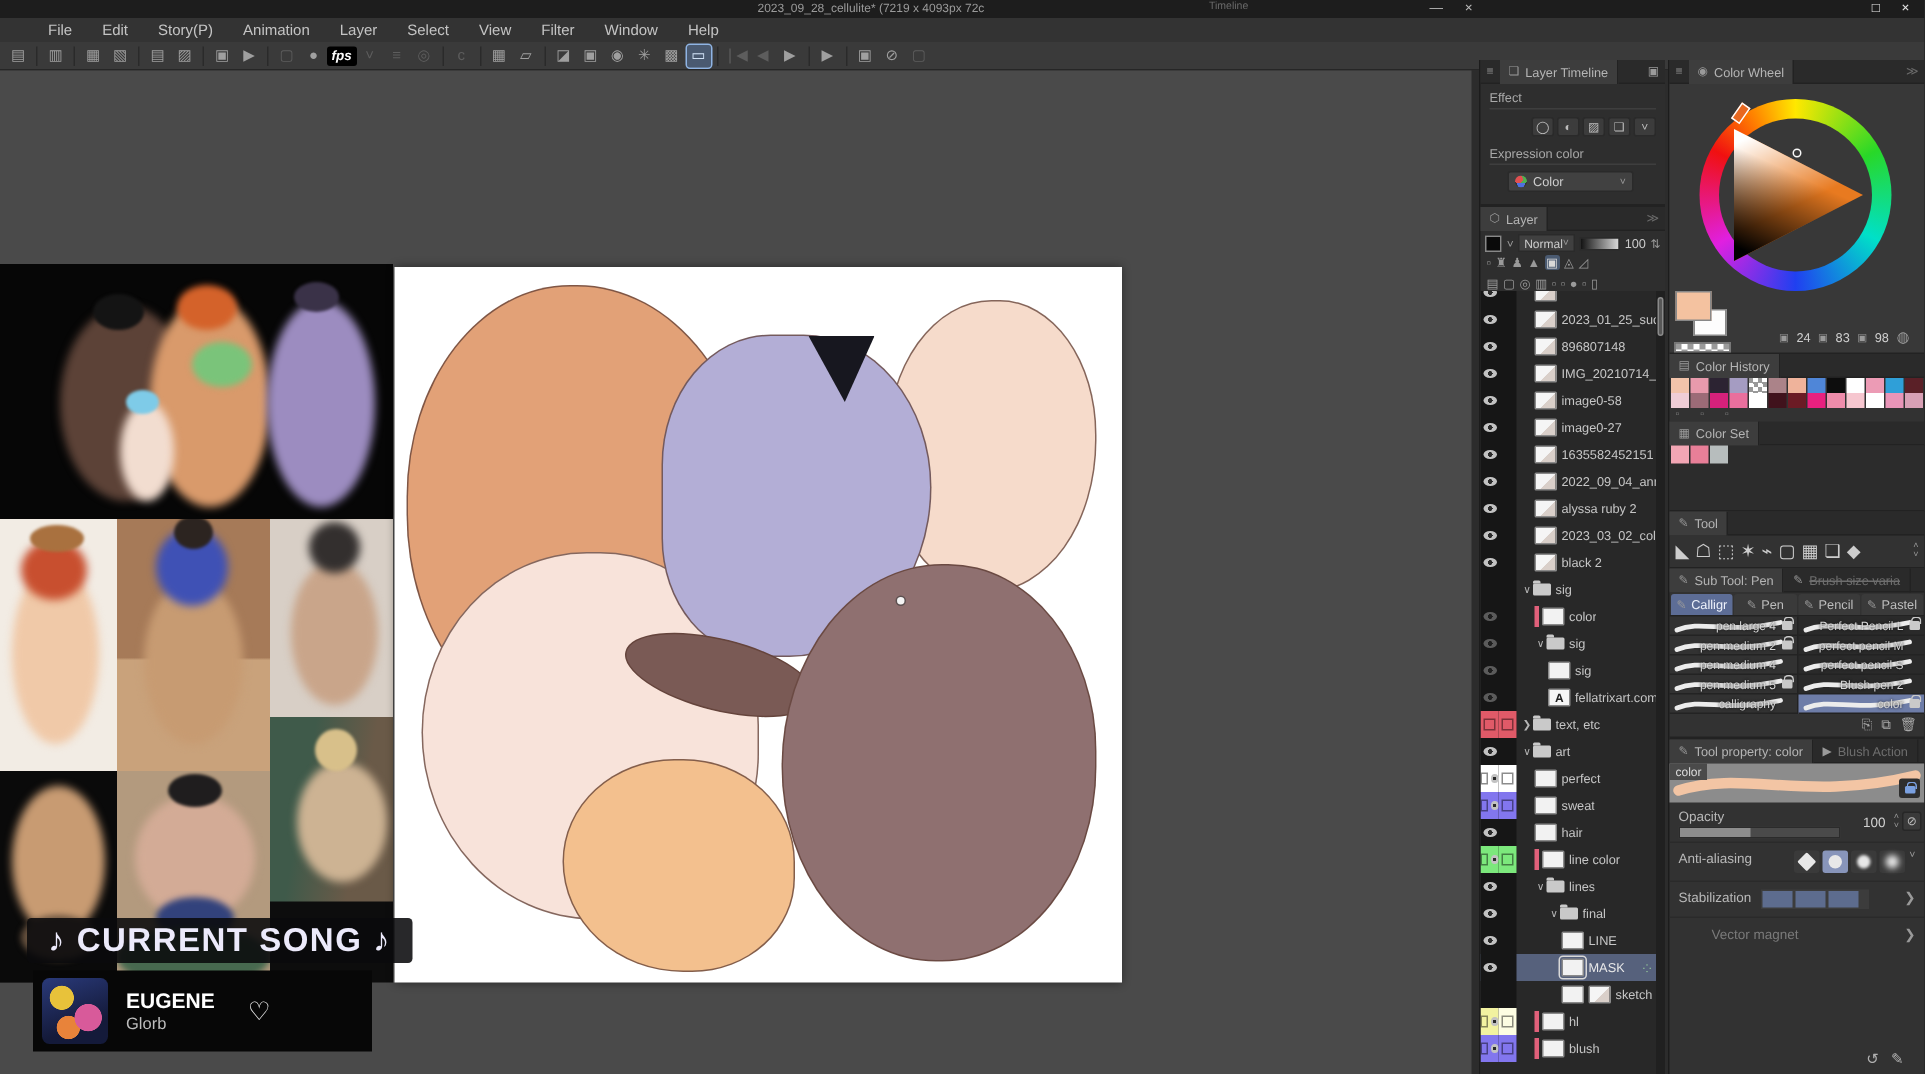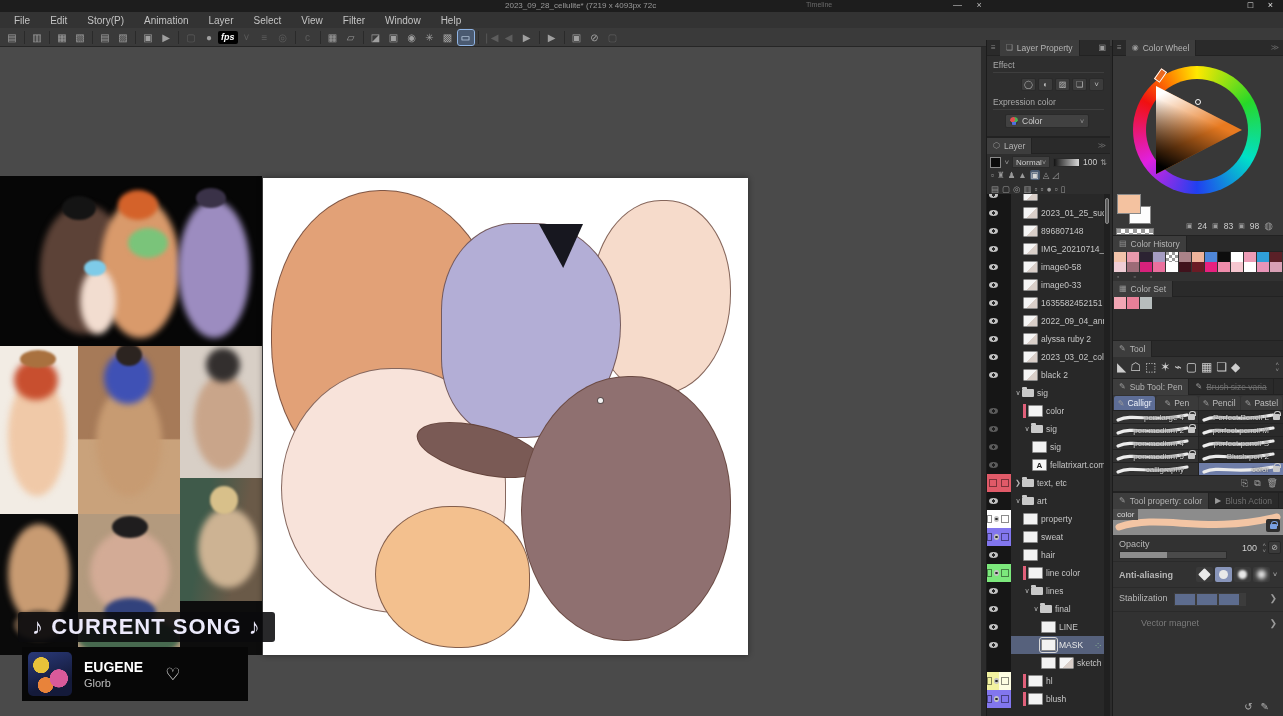--- a/index.html
+++ b/index.html
@@ -9,21 +9,21 @@
 
   
   #titlebar { position:absolute; left:0; top:0; width:1283px; height:12px; background:#1d1d1d; }
   #doc-title { position:absolute; left:505px; top:1px; font-size:8px; color:#9a9a9a; white-space:nowrap; }
   #timeline-tab { position:absolute; left:806px; top:1px; font-size:7px; color:#6a6a6a; }
   .winctl { position:absolute; top:0; font-size:9px; color:#bbb; letter-spacing:6px; }
   #doc-ctl { left:953px; }
   #main-ctl { right:4px; color:#e6e6e6; }
 
   
-  #menubar { position:absolute; left:0; top:12px; width:1283px; height:16px; background:#333333; display:flex; align-items:center; padding-left:4px; }
+  #menubar { position:absolute; left:0; top:12px; width:1283px; height:16px; background:#333333; display:flex; align-items:center; padding-left:22px; }
   .menu-item { font-size:10px; color:#c4c4c4; padding:0 10px; cursor:default; }
 
   
   #toolbar { position:absolute; left:0; top:28px; width:1283px; height:19px; background:#3a3a3a; border-bottom:1px solid #262626; display:flex; align-items:center; padding-left:3px; }
   .tb-icon { width:16px; height:15px; margin:0 1px; display:flex; align-items:center; justify-content:center; font-size:10px; color:#9f9f9f; border-radius:2px; }
   .tb-icon.active { background:#4a5a71; outline:1px solid #8fb4e4; color:#cfe0f4; }
   .tb-icon.dim { color:#5d5d5d; }
   .tb-sep { width:1px; height:13px; background:#2a2a2a; margin:0 3px; }
   .tb-badge { background:#000; color:#fff; font-weight:bold; font-style:italic; font-size:9px; padding:0 3px; border-radius:2px; height:13px; display:flex; align-items:center; }
 
@@ -159,21 +159,21 @@
   #tp-lock { position:absolute; right:3px; bottom:3px; width:14px; height:13px; background:#2e2e2e; border-radius:2px; }
   #tp-lock .lk { position:absolute; left:4px; top:5px; width:7px; height:5px; background:#7aa0e0; border-radius:1px; }
   #tp-lock .lk::before { content:""; position:absolute; left:1px; top:-3px; width:5px; height:4px; border:1px solid #7aa0e0; border-bottom:none; border-radius:3px 3px 0 0; }
   .tp-row { position:relative; padding:4px 6px 2px; border-bottom:1px solid #2a2a2a; }
   .tp-label { font-size:9px; color:#b8b8b8; }
   .tp-slider { margin-top:2px; width:108px; height:8px; background:#4a4a4a; border:1px solid #2b2b2b; position:relative; }
   .tp-slider .fill { position:absolute; left:0; top:0; bottom:0; background:#8d8d8d; }
   .tp-val { position:absolute; right:26px; top:8px; font-size:9px; color:#d2d2d2; }
   .stepper { position:absolute; right:17px; top:7px; font-size:6px; color:#9a9a9a; line-height:6px; text-align:center; }
   .tp-btn { position:absolute; right:2px; top:6px; width:13px; height:13px; background:#3a3a3a; border:1px solid #272727; border-radius:2px; display:flex; align-items:center; justify-content:center; font-size:8px; color:#bcbcbc; }
-  #aa-row { display:flex; align-items:center; padding:5px 6px; border-bottom:1px solid #2a2a2a;font-weight:bold; }
+  #aa-row { display:flex; padding:5px 6px; border-bottom:1px solid #2a2a2a; }
   .aa-btn { width:17px; height:15px; margin-left:2px; background:#3a3a3a; display:flex; align-items:center; justify-content:center; border-radius:2px; }
   .aa-btn.sel { background:#8895ba; }
   .aa-dot { width:9px; height:9px; border-radius:50%; background:#e8e8e8; }
   .aa-dot.b1 { filter:blur(1px); }
   .aa-dot.b2 { filter:blur(2px); }
   .aa-diamond { width:9px; height:9px; background:#e8e8e8; transform:rotate(45deg); border-radius:1px; }
   #stab-row { display:flex; align-items:flex-start; padding:5px 6px; border-bottom:1px solid #2a2a2a; }
   #stab-track { display:flex; gap:2px; margin-left:6px; background:#3c3c3c; padding:1px; width:72px; }
   .stab-seg { width:20px; height:11px; background:#5d6c8e; }
   #stab-next, #vm-next { margin-left:auto; font-size:9px; color:#9a9a9a; }
@@ -318,21 +318,21 @@
       </div>
       <div id="song-heart">♡</div>
     </div>
   </div>
 
   <div id="col1">
     <div class="pheader">
       <span class="burger">≡</span>
       <div class="ptab">
         <span class="picon">❏</span>
-        <span>Layer Property</span>
+        <span>Layer Timeline</span>
       </div>
       <span class="picon" style="margin-left:auto;margin-right:4px;">▣</span>
     </div>
     <div id="lp-body">
       <div class="lp-label">Effect</div>
       <div class="lp-rule"></div>
       <div id="effect-icons">
           <div class="eff-btn">◯</div>
           <div class="eff-btn">◐</div>
           <div class="eff-btn">▨</div>
@@ -433,21 +433,21 @@
             <div class="thumb img"></div>
             <span class="lname">image0-58</span>
           </div>
         </div>
         <div class="lrow">
           <div class="gut">
             <div class="eye"></div>
           </div>
           <div style="display: flex; align-items: center; height: 18px; flex: 1 1 0%; min-width: 0px; padding-left: 12px;">
             <div class="thumb img"></div>
-            <span class="lname">image0-33</span>
+            <span class="lname">image0-27</span>
           </div>
         </div>
         <div class="lrow">
           <div class="gut">
             <div class="eye"></div>
           </div>
           <div style="display: flex; align-items: center; height: 18px; flex: 1 1 0%; min-width: 0px; padding-left: 12px;">
             <div class="thumb img"></div>
             <span class="lname">1635582452151 (1)</span>
           </div>
@@ -564,21 +564,21 @@
             <div class="cell" style="background: rgb(255, 255, 255);">
               <div class="sq"></div>
               <div class="eye"></div>
             </div>
             <div class="cell" style="background: rgb(255, 255, 255);">
               <div class="sq"></div>
             </div>
           </div>
           <div style="display: flex; align-items: center; height: 18px; flex: 1 1 0%; min-width: 0px; padding-left: 12px;">
             <div class="thumb "></div>
-            <span class="lname">property</span>
+            <span class="lname">perfect</span>
           </div>
         </div>
         <div class="lrow">
           <div class="gut">
             <div class="cell" style="background: rgb(130, 118, 238);">
               <div class="sq"></div>
               <div class="eye"></div>
             </div>
             <div class="cell" style="background: rgb(130, 118, 238);">
               <div class="sq"></div>

